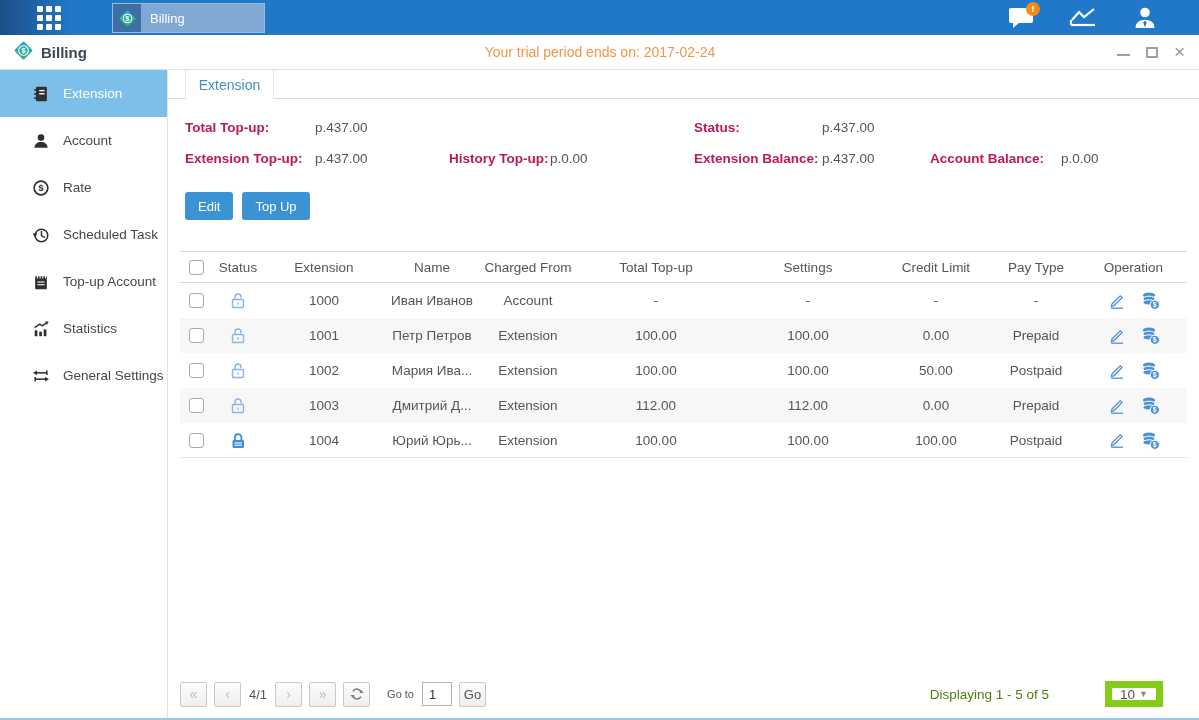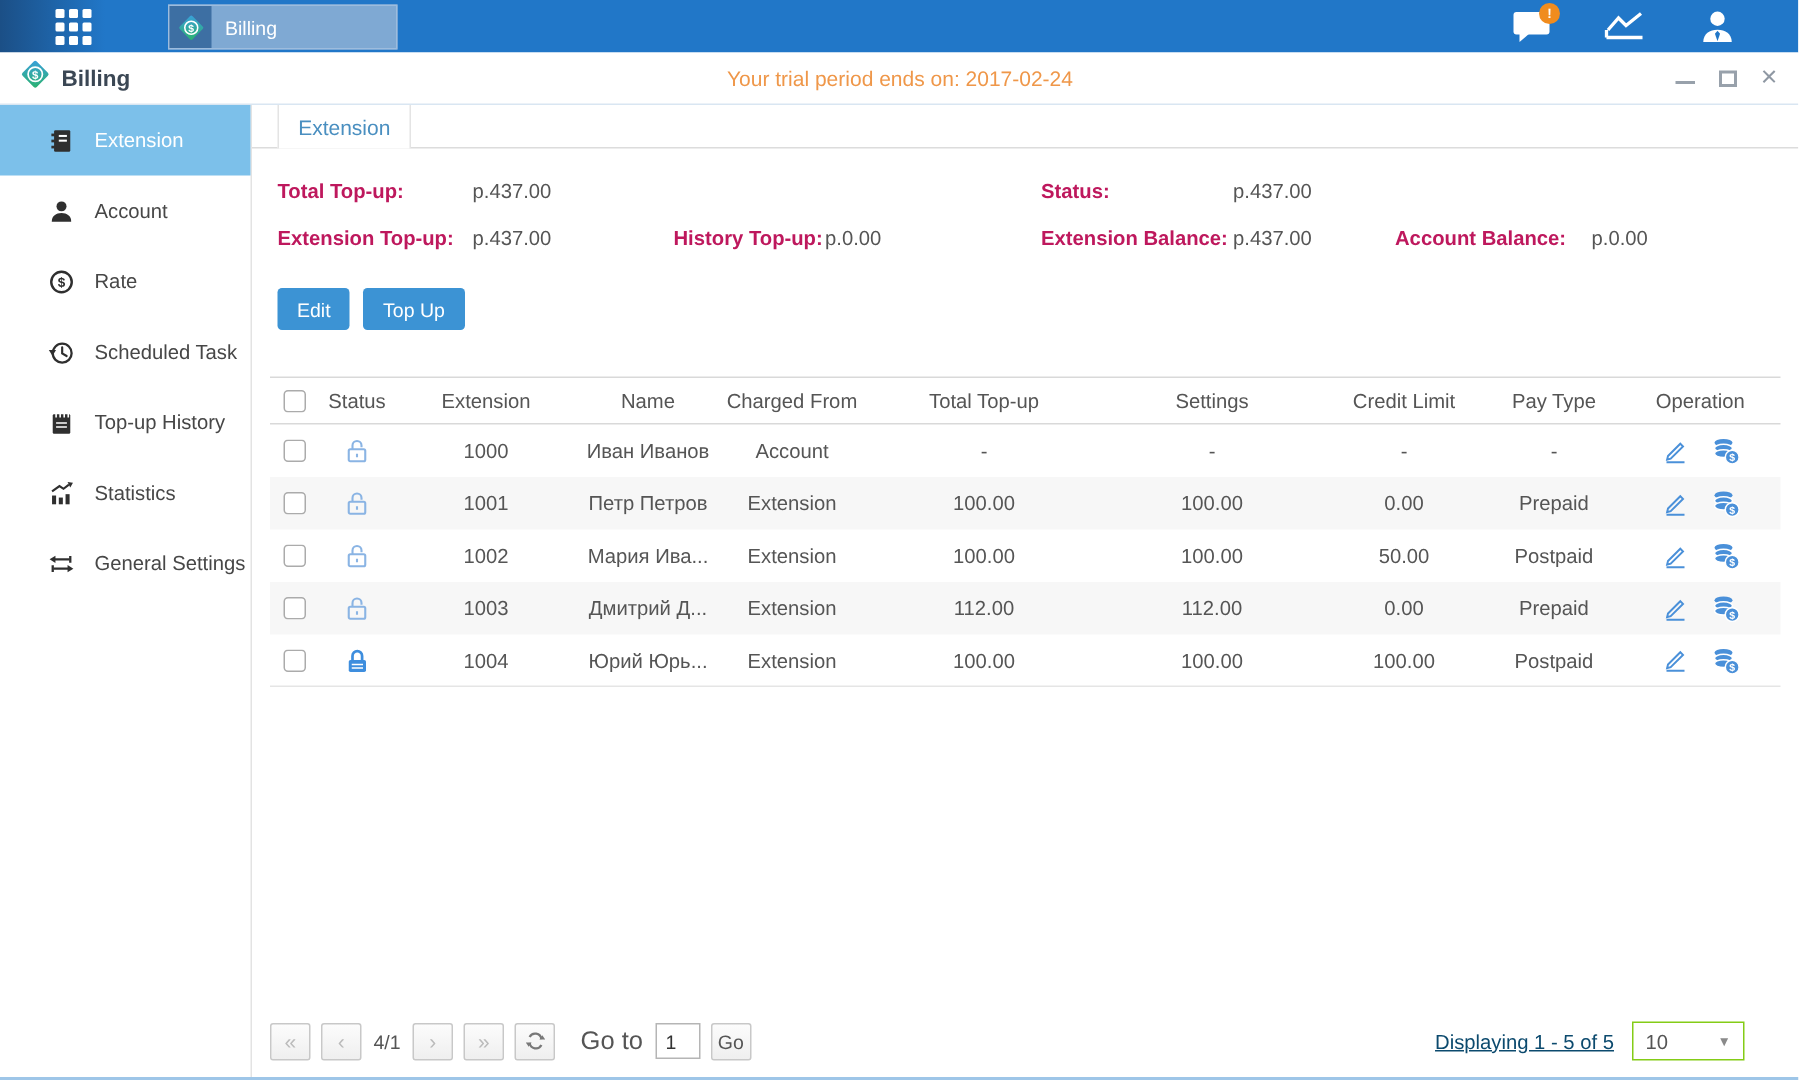--- a/index.html
+++ b/index.html
@@ -70,25 +70,25 @@
   .col-op { width: 107px; gap: 15px; }
   .checkbox { width: 15px; height: 15px; border: 1px solid #ababab; border-radius: 3px; background: #fff; cursor: pointer; display: inline-block; }
   .op-icon { cursor: pointer; display: flex; align-items: center; }
   .lock { display: flex; align-items: center; }
 
   
   .pagination { position: absolute; left: 12px; right: 12px; bottom: 10px; height: 28px; display: flex; align-items: center; }
   .pg-btn { min-width: 27px; height: 25px; border: 1px solid #c8c8c8; border-radius: 2px; background: linear-gradient(#fcfcfc, #efefef); font-size: 14px; color: #bbb; margin-right: 7px; cursor: pointer; font-family: "Liberation Sans", sans-serif; display: inline-flex; align-items: center; justify-content: center; }
   .pg-btn.go { color: #555; font-size: 13px; }
   .pg-info { color: #555; font-size: 13px; margin: 0 8px 0 1px; }
-  .goto-label { color: #555; font-size: 17px; margin: 0 8px 0 10px; }
+  .goto-label { color: #555; font-size: 11px; margin: 0 8px 0 10px; }
   .goto-input { width: 30px; height: 24px; border: 1px solid #b5b5b5; font-size: 13px; color: #333; padding-left: 6px; margin-right: 7px; font-family: "Liberation Sans", sans-serif; }
   .pg-right { margin-left: auto; display: flex; align-items: center; gap: 12px; padding-right: 24px; }
-  .pg-right .disp { color: #0c4a6e; font-size: 13.5px; text-decoration: underline; }
-  .page-size-select { width: 75px; height: 26px; border: 1px solid #84cc16; background: #fff; display: flex; align-items: center; justify-content: space-between; padding: 0 8px; font-size: 13.5px; color: #555; cursor: pointer; }
+  .pg-right .disp { color: #4d7c0f; font-size: 13.5px; }
+  .page-size-select { width: 58px; height: 26px; border: 7px solid #84cc16; background: #fff; display: flex; align-items: center; justify-content: space-between; padding: 0 8px; font-size: 13.5px; color: #555; cursor: pointer; margin-left: 44px; }
   .page-size-select .caret { color: #8a8a8a; font-size: 9px; }
 </style>
 </head>
 <body>
 
 <div class="app">
 
   <div class="topbar">
     <div class="grid-btn">
       <svg width="26" height="26" viewBox="0 0 26 26">
@@ -222,21 +222,21 @@
             <g stroke="#fff" stroke-width="1.2">
               <line x1="6" y1="2" x2="6" y2="6"></line>
                 <line x1="9" y1="2" x2="9" y2="6"></line>
                 <line x1="12" y1="2" x2="12" y2="6"></line>
                 <line x1="15" y1="2" x2="15" y2="6"></line>
               <line x1="6" y1="10" x2="14" y2="10"></line>
                 <line x1="6" y1="13" x2="14" y2="13"></line>
             </g>
           </svg>
         </span>
-        <span>Top-up History</span>
+        <span>Top-up Account</span>
       </div>
       <div class="side-item">
         <span class="icon">
           <svg width="18" height="18" viewBox="0 0 20 20">
             <rect x="3" y="11.5" width="3" height="6.5" fill="#2f2f2f"></rect>
             <rect x="8" y="13" width="3" height="5" fill="#2f2f2f"></rect>
             <rect x="13" y="10.5" width="3" height="7.5" fill="#2f2f2f"></rect>
             <path d="M3,8.5 L8.5,4.5 L11.5,6.5 L15.5,3.5" stroke="#2f2f2f" stroke-width="1.6" fill="none"></path>
             <polygon points="14.5,1.5 18.5,2 16.5,5.5" fill="#2f2f2f"></polygon>
           </svg>

